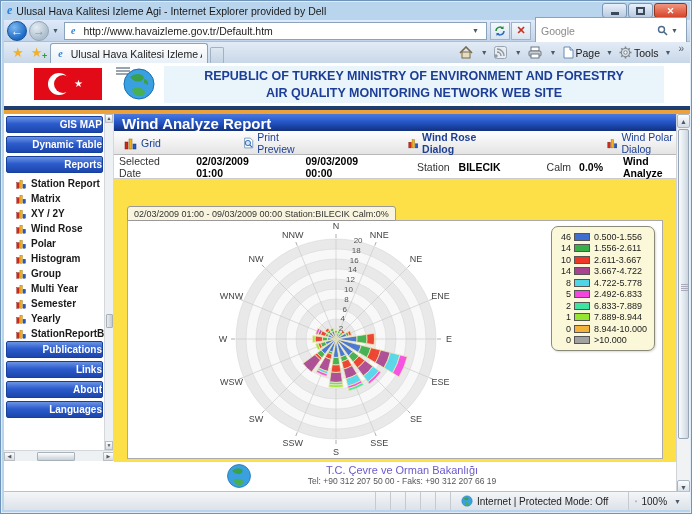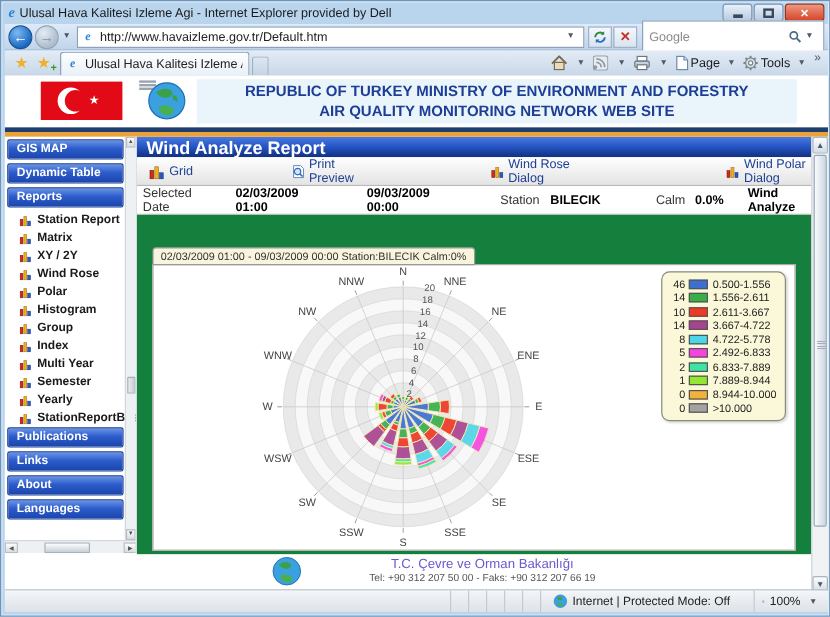--- a/index.html
+++ b/index.html
@@ -75,21 +75,21 @@
                    justify-content:center; }
   .banner-titles div { font-size:12.5px; font-weight:bold; color:#1d3e96; line-height:17px; white-space:nowrap;}
   .stripe-navy { height:4px; background:#1d3e6e; }
   .stripe-orange { height:4px; background:#eda13a; }
 
   .body { position:relative; display:flex; height:380px; }
 
   
   .sidebar { position:relative; width:110px; height:347px; background:#fff; overflow:hidden;
              border-right:1px solid #d0d8e0; flex:none;}
-  .side-inner { position:absolute; left:2px; top:2px; width:97px; }
+  .side-inner { position:absolute; left:2px; top:2px; width:97px;text-align:right; }
   .side-section { height:17px; margin-bottom:3px; border:1px solid #17409c; border-radius:2px;
                   background:linear-gradient(#6a94e4 0%, #2c5ccc 45%, #1c46ac 100%);
                   color:#fff; font-size:10px; font-weight:bold; padding:2px 0 0 7px; }
   .side-item { height:15px; display:flex; align-items:center; padding-left:10px; }
   .side-item svg { flex:none; margin-right:4px; }
   .side-item span { font-size:10px; font-weight:bold; color:#1a1a1a; white-space:nowrap; }
   .side-vscroll { position:absolute; right:0; top:0; width:9px; height:336px; background:#eef1f4; border-left:1px solid #d4d8dc;}
   .side-vscroll .arr { height:9px; font-size:5px; text-align:center; color:#555; background:linear-gradient(#fcfdfe,#d8dde2); border:1px solid #b8bec4;}
   .side-vscroll .arr.dn { position:absolute; bottom:0; width:100%; }
   .side-vscroll .thumb { position:absolute; top:200px; left:1px; width:7px; height:14px;
@@ -105,21 +105,21 @@
                  color:#fff; font-size:15px; font-weight:bold; padding:1px 0 0 8px; }
   .toolbar { height:24px; background:linear-gradient(#fefefe,#e4e4e4); border-bottom:1px solid #b8b8b8;
              display:flex; align-items:center; }
   .tb-item { display:flex; align-items:center; font-size:10.5px; color:#1c3f94; }
   .tb-item svg { margin-right:3px; }
   .info-row { height:24px; display:flex; align-items:center; background:#fff;
               border-bottom:1px solid #cccccc; font-size:10.5px; }
   .info-row .lbl { color:#333; }
   .info-row .val { color:#000; font-weight:bold; }
 
-  .chart-region { position:relative; height:283px; background:#15803d; }
+  .chart-region { position:relative; height:283px; background:#fde047; }
   .chart-tab { position:absolute; left:13px; top:27px; height:15px; background:#f8f4de;
                border:1px solid #999; border-radius:3px 3px 0 0; font-size:9px; color:#333;
                padding:2px 6px 0 6px; z-index:2; white-space:nowrap;}
   .chart-box { position:absolute; left:13px; top:41px; width:536px; height:239px;
                border:1px solid #aaaaaa; background:#fff; }
   .rose-wrap { position:absolute; left:0; top:0; width:534px; height:237px; }
   .legend { position:absolute; right:7px; top:5px; background:#fbf8d9; border:1px solid #8a8a7a;
             border-radius:7px; padding:4px 7px 4px 5px; box-shadow:1px 1px 2px rgba(0,0,0,.15); }
   .lg-row { display:flex; align-items:center; height:11.5px; }
   .lg-count { width:14px; text-align:right; font-size:9px; color:#222; margin-right:3px; }
@@ -356,28 +356,20 @@
  <rect x="9" y="8" width="3" height="5" fill="#2a58c0" stroke="#10307a" stroke-width=".5"></rect>
               </svg>
               <span>Group</span>
             </div>
             <div class="side-item">
               <svg width="11" height="11" viewBox="0 0 14 14">
  <rect x="1" y="6" width="3" height="7" fill="#d02a1a" stroke="#7a1408" stroke-width=".5"></rect>
  <rect x="5" y="3" width="3" height="10" fill="#f0b020" stroke="#906808" stroke-width=".5"></rect>
  <rect x="9" y="8" width="3" height="5" fill="#2a58c0" stroke="#10307a" stroke-width=".5"></rect>
               </svg>
-              <span>Index</span>
-            </div>
-            <div class="side-item">
-              <svg width="11" height="11" viewBox="0 0 14 14">
- <rect x="1" y="6" width="3" height="7" fill="#d02a1a" stroke="#7a1408" stroke-width=".5"></rect>
- <rect x="5" y="3" width="3" height="10" fill="#f0b020" stroke="#906808" stroke-width=".5"></rect>
- <rect x="9" y="8" width="3" height="5" fill="#2a58c0" stroke="#10307a" stroke-width=".5"></rect>
-              </svg>
               <span>Multi Year</span>
             </div>
             <div class="side-item">
               <svg width="11" height="11" viewBox="0 0 14 14">
  <rect x="1" y="6" width="3" height="7" fill="#d02a1a" stroke="#7a1408" stroke-width=".5"></rect>
  <rect x="5" y="3" width="3" height="10" fill="#f0b020" stroke="#906808" stroke-width=".5"></rect>
  <rect x="9" y="8" width="3" height="5" fill="#2a58c0" stroke="#10307a" stroke-width=".5"></rect>
               </svg>
               <span>Semester</span>
             </div>
@@ -427,21 +419,21 @@
               <span>Grid</span>
             </span>
             <span class="tb-item" style="margin-left: 82px;">
               <svg width="14" height="14" viewBox="0 0 14 14">
  <path d="M2 1 h7 l3 3 v9 h-10 z" fill="#fff" stroke="#6a8ab4"></path>
  <circle cx="6" cy="7" r="3.2" fill="#cfe4f8" stroke="#2a6ac0" stroke-width="1.2"></circle>
  <line x1="8.3" y1="9.3" x2="11" y2="12" stroke="#2a6ac0" stroke-width="1.5"></line>
               </svg>
               <span>Print Preview</span>
             </span>
-            <span class="tb-item" style="margin-left: 100px;">
+            <span class="tb-item" style="margin-left: 100px; font-weight: bold;">
               <svg width="14" height="14" viewBox="0 0 14 14">
  <rect x="1" y="6" width="3" height="7" fill="#d02a1a" stroke="#7a1408" stroke-width=".5"></rect>
  <rect x="5" y="3" width="3" height="10" fill="#f0b020" stroke="#906808" stroke-width=".5"></rect>
  <rect x="9" y="8" width="3" height="5" fill="#2a58c0" stroke="#10307a" stroke-width=".5"></rect>
               </svg>
               <span>Wind Rose Dialog</span>
             </span>
             <span class="tb-item" style="margin-left: 112px;">
               <svg width="14" height="14" viewBox="0 0 14 14">
  <rect x="1" y="6" width="3" height="7" fill="#d02a1a" stroke="#7a1408" stroke-width=".5"></rect>

